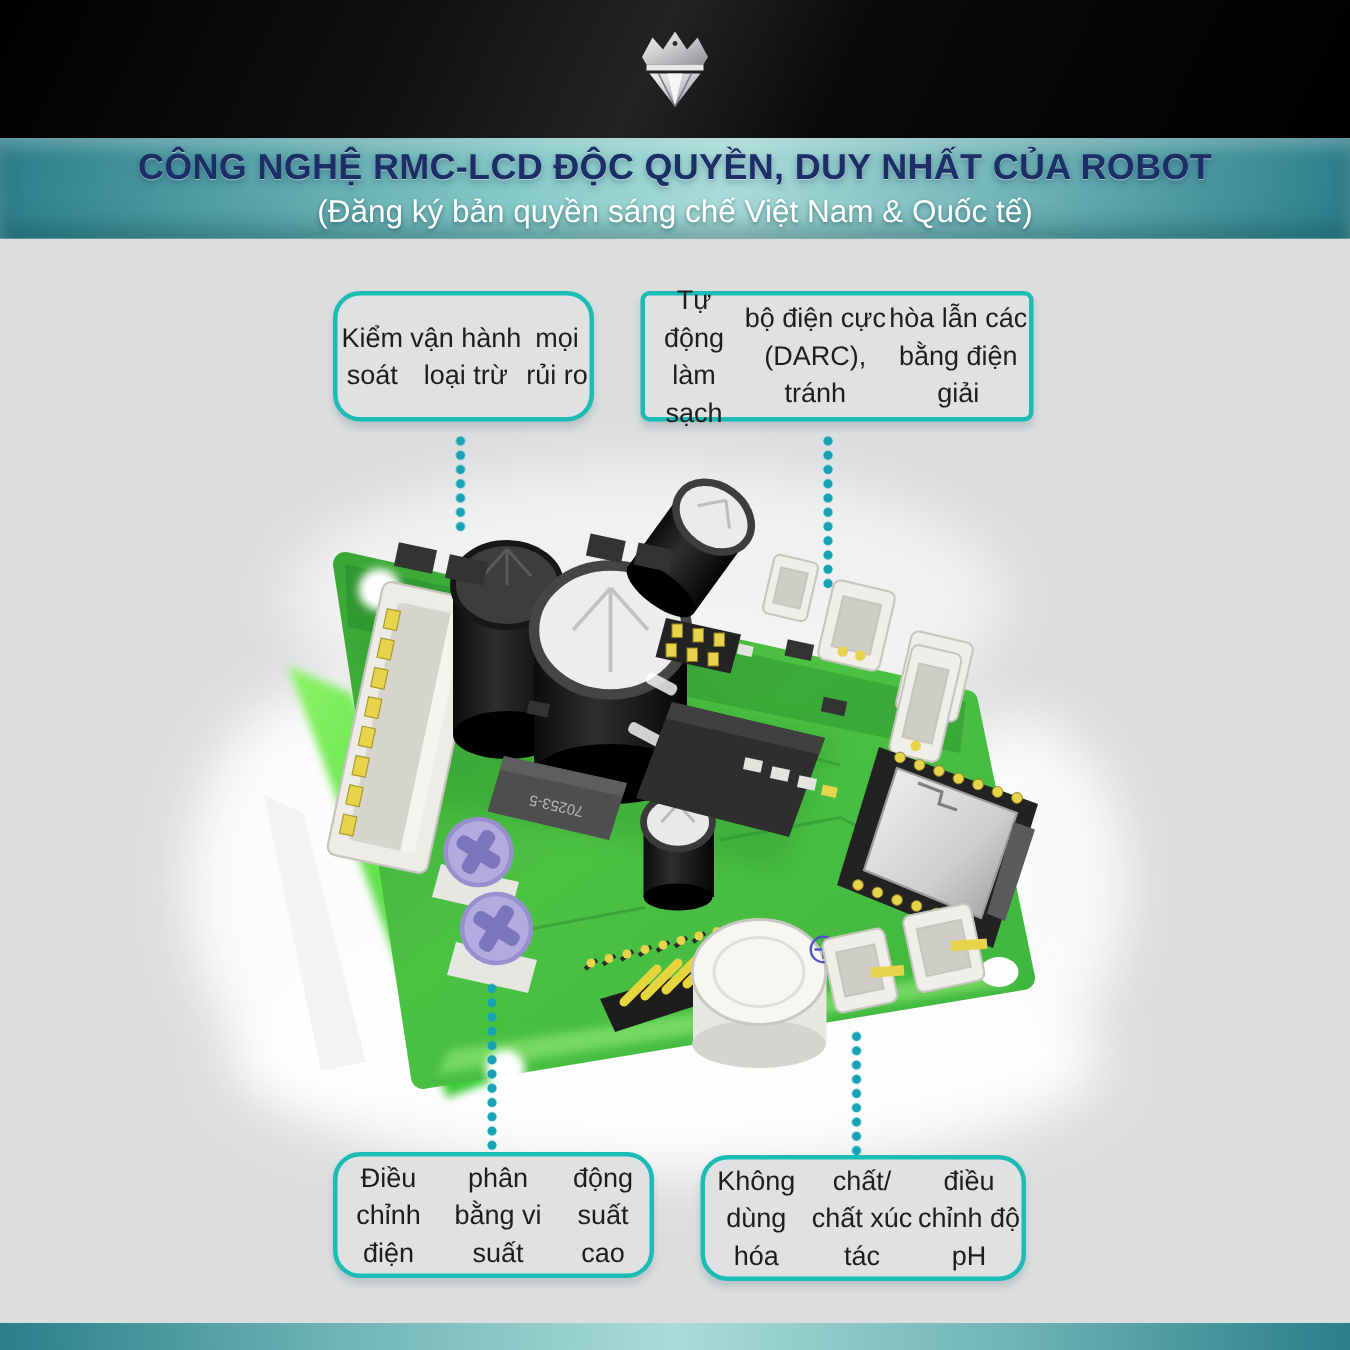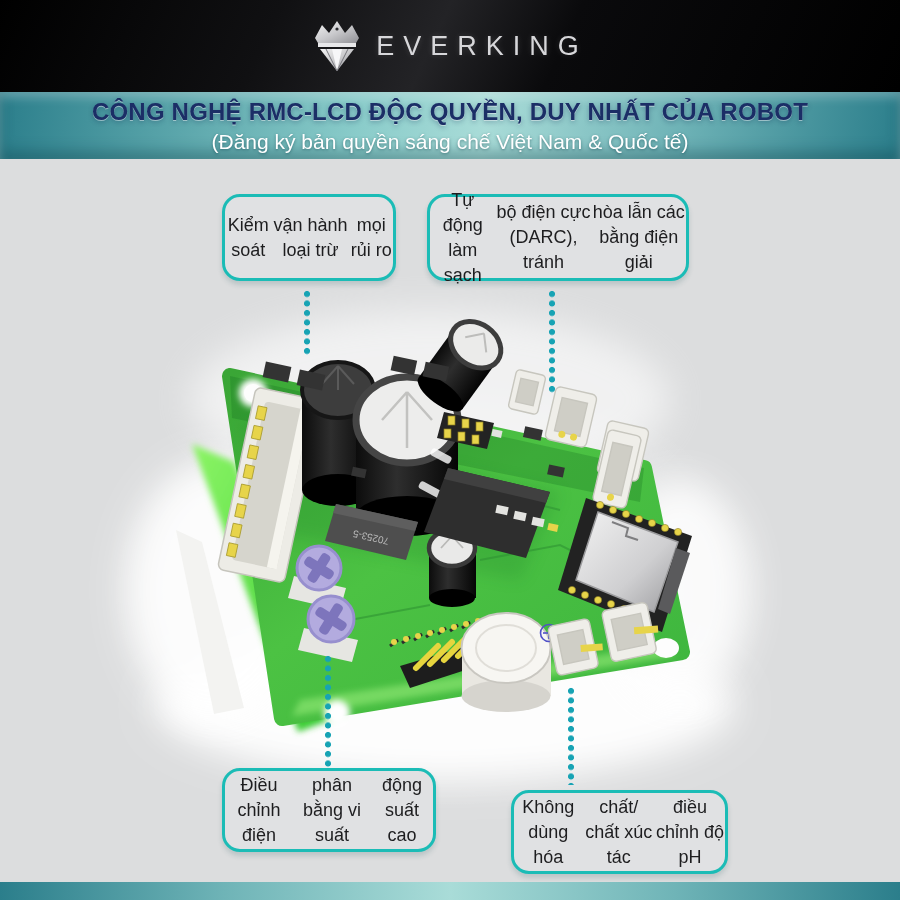--- a/index.html
+++ b/index.html
@@ -43,23 +43,23 @@
   .stage{position:absolute;left:0;top:171px;width:900px;height:711px;
     background:radial-gradient(closest-side at 440px 420px,rgba(255,255,255,.85),rgba(255,255,255,0) 75%),#dcddde;}
   
   .callout{
     position:absolute;border:3.5px solid #1bbcb6;border-radius:18px;
     background:#e0e1e3;box-shadow:0 4px 5px rgba(40,90,95,.18);
     display:flex;flex-direction:row;align-items:center;justify-content:center;
     color:#1d1d1f;font-size:18px;font-weight:500;line-height:25px;text-align:center;
   }
   .co-tl{left:222px;top:23px;width:168px;height:81px;}
-  .co-tr{left:427px;top:23px;width:256px;height:81px;}
+  .co-tr{left:427px;top:23px;width:256px;height:81px;border-radius:6px;}
   .co-bl{left:222px;top:597px;width:208px;height:78px;}
-  .co-br{left:467px;top:619px;width:211px;height:78px;margin-left:44px;}
+  .co-br{left:467px;top:599px;width:211px;height:78px;}
   
   .dots{
     position:absolute;width:8px;
     background-image:radial-gradient(circle at 4px 4px,#17a3b4 2.7px,rgba(23,163,180,0) 3.4px);
     background-size:8px 9.5px;background-repeat:repeat-y;background-position:top center;
   }
   .dots-tl{left:303px;top:119px;height:66px;}
   .dots-tr{left:548px;top:119px;height:103px;}
   .dots-bl{left:324px;top:484px;height:130px;}
   .dots-br{left:567px;top:516px;height:98px;}
@@ -80,21 +80,20 @@
       </defs>
       <polygon points="3,18 10,5 17,13 25,1 33,13 40,5 47,18 44,23 6,23" fill="url(#silver)"></polygon>
       <circle cx="25" cy="9" r="1.6" fill="#2a2a2e"></circle>
       <rect x="6" y="23" width="38" height="4" fill="#e8e8ea"></rect>
       <polygon points="8,29 42,29 25,51" fill="url(#silver)"></polygon>
       <polygon points="20,29 30,29 25,51" fill="#f6f6f8"></polygon>
       <line x1="14" y1="29" x2="25" y2="51" stroke="#76767c" stroke-width="1"></line>
       <line x1="36" y1="29" x2="25" y2="51" stroke="#76767c" stroke-width="1"></line>
     </svg>
   </span>
-  <span class="brand">EVERKING</span>
 </div>
 
 <div class="banner">
   <div class="banner-title">CÔNG NGHỆ RMC-LCD ĐỘC QUYỀN, DUY NHẤT CỦA ROBOT</div>
   <div class="banner-subtitle">(Đăng ký bản quyền sáng chế Việt Nam &amp; Quốc tế)</div>
 </div>
 
 <div class="stage">
 
   <svg class="pcb" width="900" height="711" viewBox="0 171 900 711">

